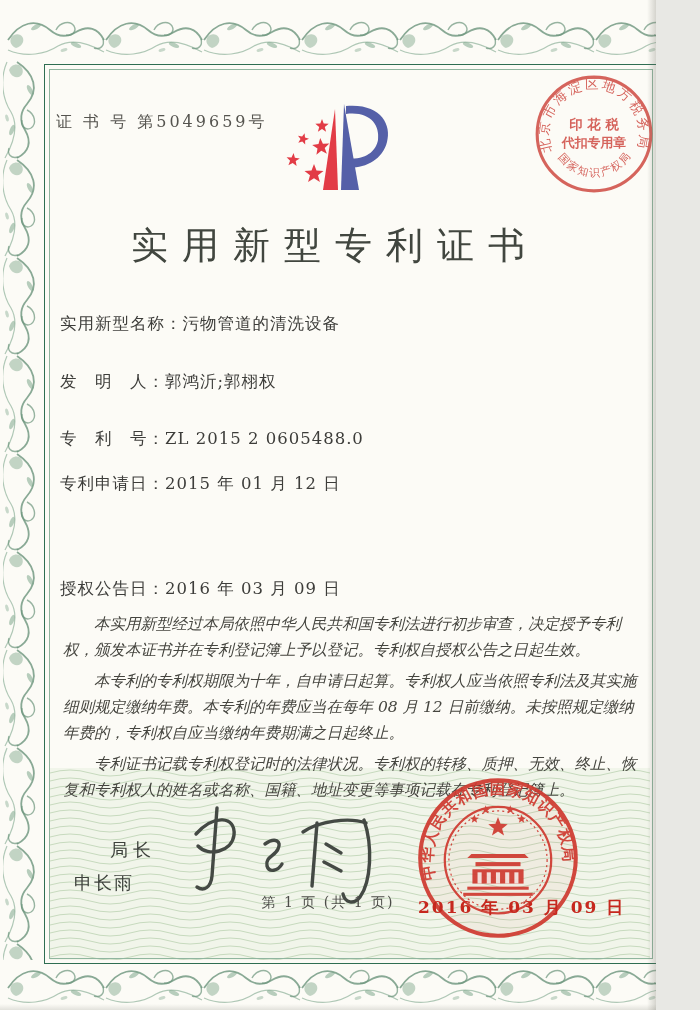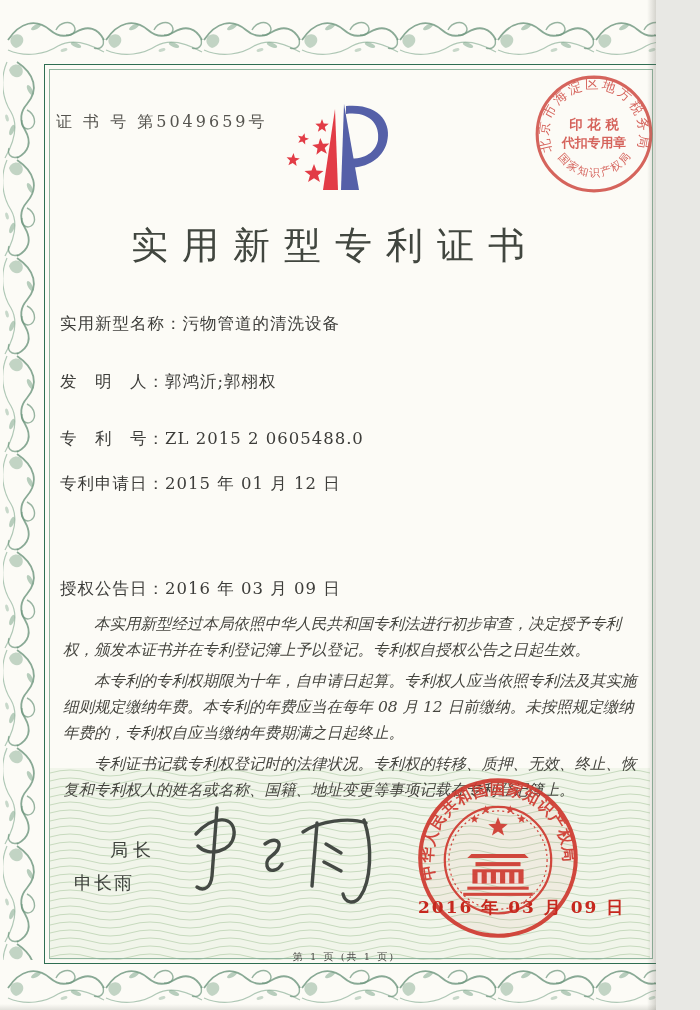--- a/index.html
+++ b/index.html
@@ -26,22 +26,22 @@
   .paras{position:absolute;left:58px;top:606px;width:588px;font-size:15.5px;line-height:26px;
          color:#45453f;font-style:italic;}
   .paras p{margin:5px;text-indent:2em;}
   .officer-title{position:absolute;left:74px;top:838px;font-size:18px;letter-spacing:5px;color:#3c403b;margin-left:36px;}
   .officer-name{position:absolute;left:74px;top:871px;font-size:18px;letter-spacing:2px;color:#3c403b;text-align:center;}
   #signature{position:absolute;left:168px;top:796px;}
   #tax-stamp{position:absolute;left:532px;top:72px;opacity:.85;}
   #seal{position:absolute;left:410px;top:770px;opacity:.93;}
   .seal-date{position:absolute;left:418px;top:896px;font-size:17px;color:#c6281e;
              letter-spacing:2px;font-weight:600;}
-  .footer{position:absolute;left:0;top:950px;width:100%;text-align:center;font-size:10px;
-          color:#4c4c48;letter-spacing:2px;padding-left:16px;}
+  .footer{position:absolute;left:0;top:894px;width:100%;text-align:center;font-size:14px;
+          color:#4c4c48;letter-spacing:2px;}
   .edge-right{position:absolute;right:0;top:0;width:9px;height:100%;
           background:linear-gradient(to right,rgba(0,0,0,0),rgba(110,110,100,.28));}
   .edge-bottom{position:absolute;left:0;bottom:0;width:100%;height:6px;
           background:linear-gradient(to bottom,rgba(0,0,0,0),rgba(110,110,100,.18));}
   svg text{font-family:"DejaVu Serif","Liberation Serif",serif;}
 </style>
 </head>
 <body>
 
 <div class="page">

